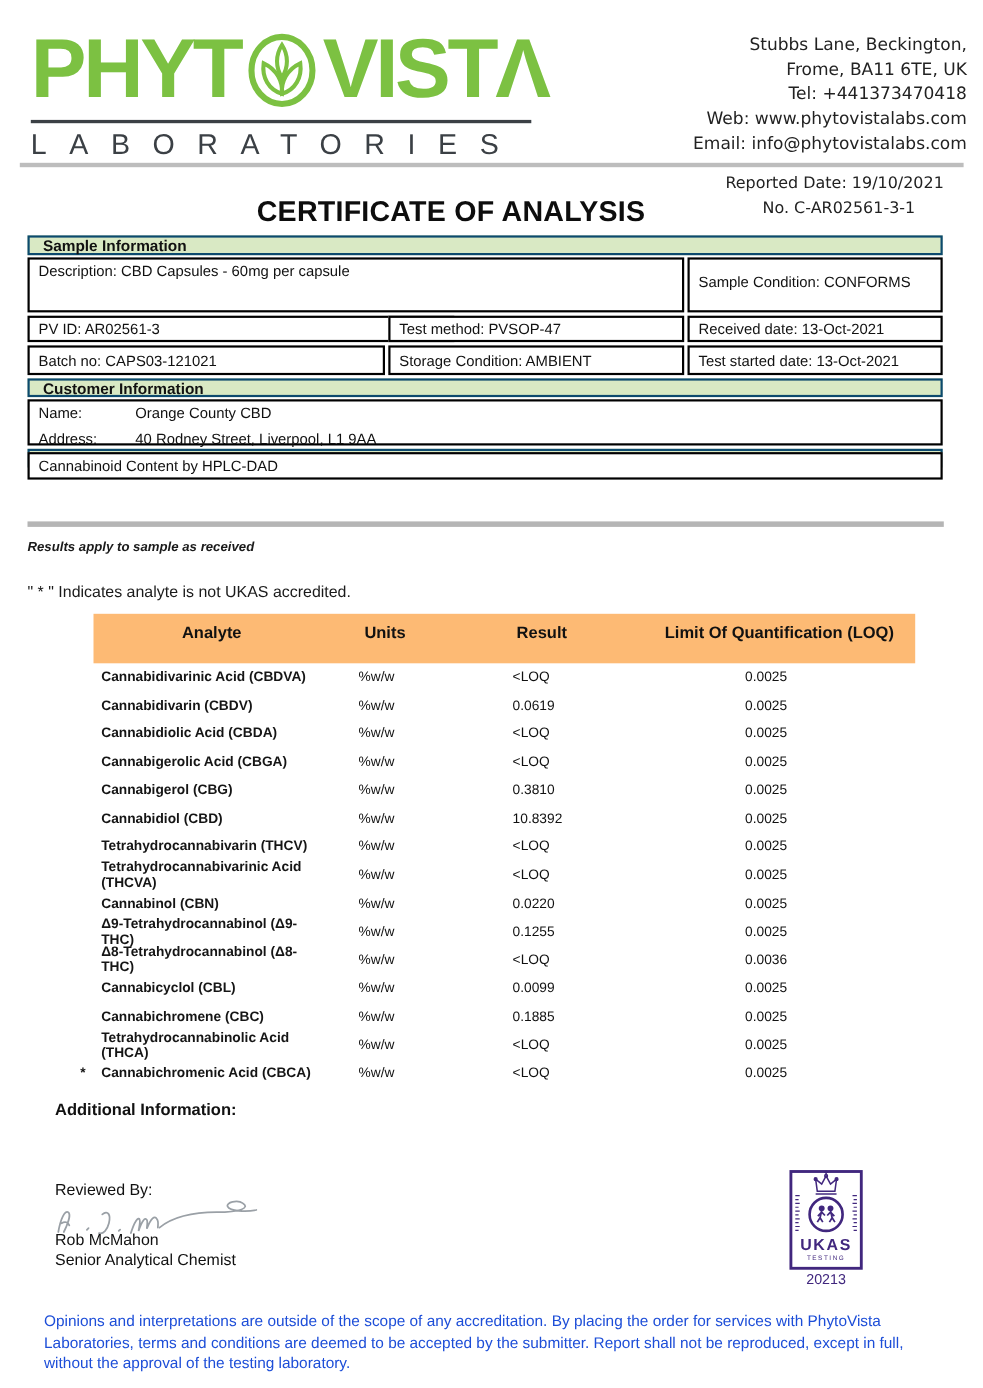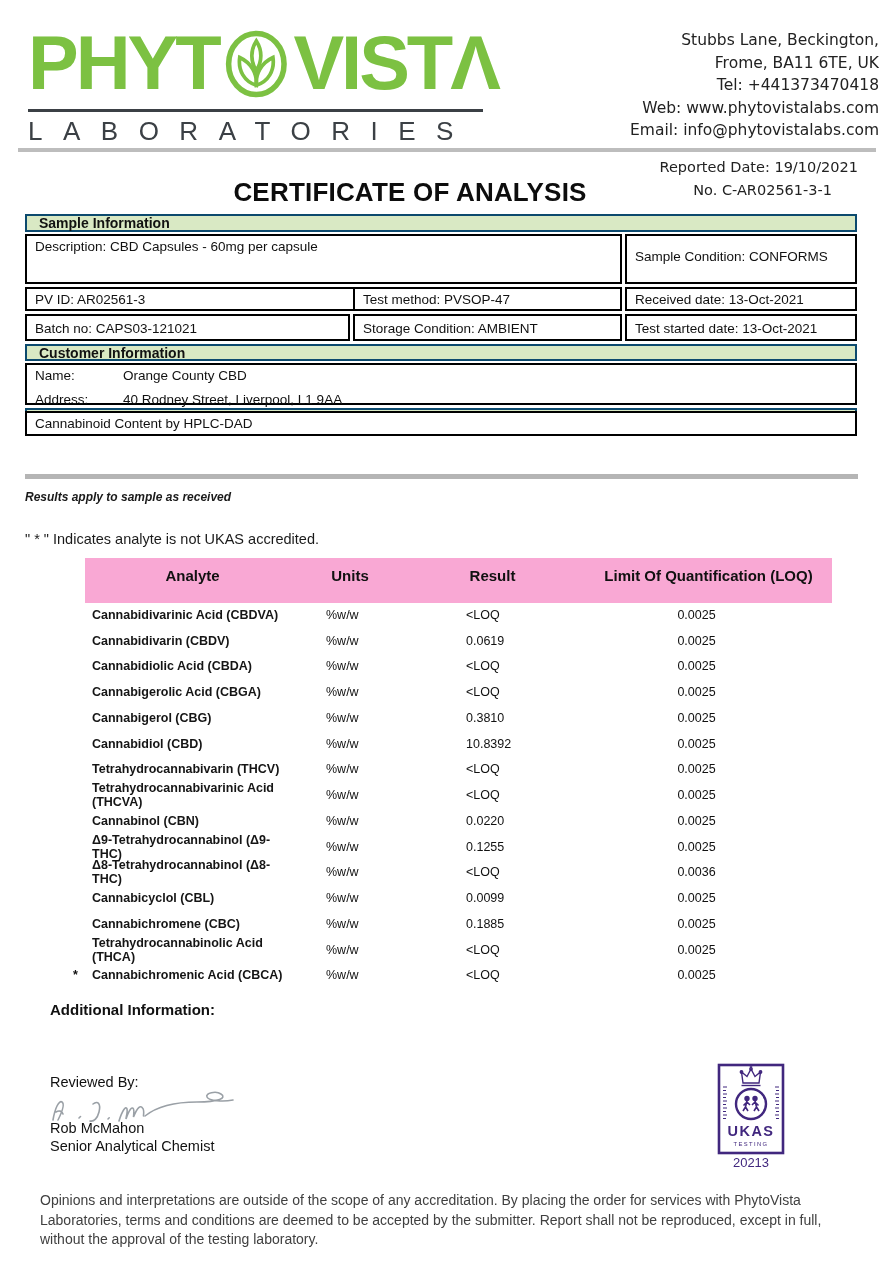--- a/index.html
+++ b/index.html
@@ -34,21 +34,21 @@
         font-size:13.5px;padding:3px 8px;color:#111;}
   .lblrow{display:flex;}
   .lbl{width:88px;flex:0 0 88px;}
 
   .grey-divider{position:absolute;left:25px;width:833px;height:5px;background:#b5b5b5;}
 
   .results-note{position:absolute;left:25px;top:490px;font-size:12px;font-style:italic;font-weight:700;color:#1a1a1a;}
   .accred-note{position:absolute;left:25px;top:531px;font-size:14.5px;color:#1a1a1a;}
 
   
-  .thead{position:absolute;left:85px;top:558px;width:747px;height:45px;background:#f9a8d4;
+  .thead{position:absolute;left:85px;top:558px;width:747px;height:45px;background:#fdba74;
          display:flex;box-sizing:border-box;padding-top:9px;}
   .thead div{text-align:center;font-weight:700;font-size:15px;}
   .th-analyte{width:215px;}
   .th-units{width:100px;}
   .th-result{width:185px;}
   .th-loq{width:247px;}
 
   .tbody{position:absolute;left:70px;top:602px;width:762px;}
   .trow{display:flex;align-items:center;height:25.75px;font-size:12.5px;}
   .c-star{width:15px;flex:0 0 15px;padding-left:3px;box-sizing:border-box;font-weight:700;}
@@ -60,21 +60,21 @@
   .addl-info{position:absolute;left:50px;top:1001px;font-size:15px;font-weight:700;}
 
   
   .reviewed{position:absolute;left:50px;top:1074px;font-size:14.5px;}
   .sig-svg{position:absolute;left:45px;top:1088px;}
   .sig-name{position:absolute;left:50px;top:1120px;font-size:14.5px;}
   .sig-role{position:absolute;left:50px;top:1138px;font-size:14.5px;}
 
   .ukas{position:absolute;left:710px;top:1063px;}
 
-  .disclaimer{position:absolute;left:40px;top:1191px;width:818px;font-size:14px;line-height:19.5px;color:#404040;}
+  .disclaimer{position:absolute;left:40px;top:1191px;width:818px;font-size:14px;line-height:19.5px;color:#1d4ed8;}
 </style>
 </head>
 <body>
 
 <div class="page">
 
   <div class="logo-block">
     <div class="logo-row">
       <span class="logo-word">PHYT</span>
       <svg class="leaf-svg" viewBox="0 0 70 74">

